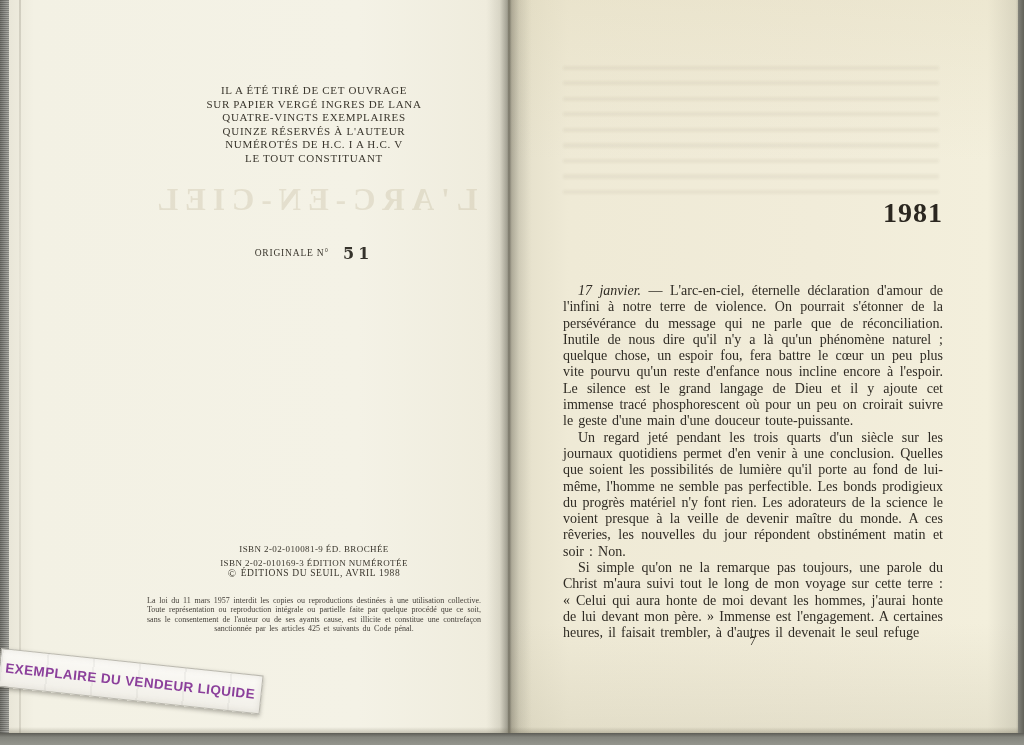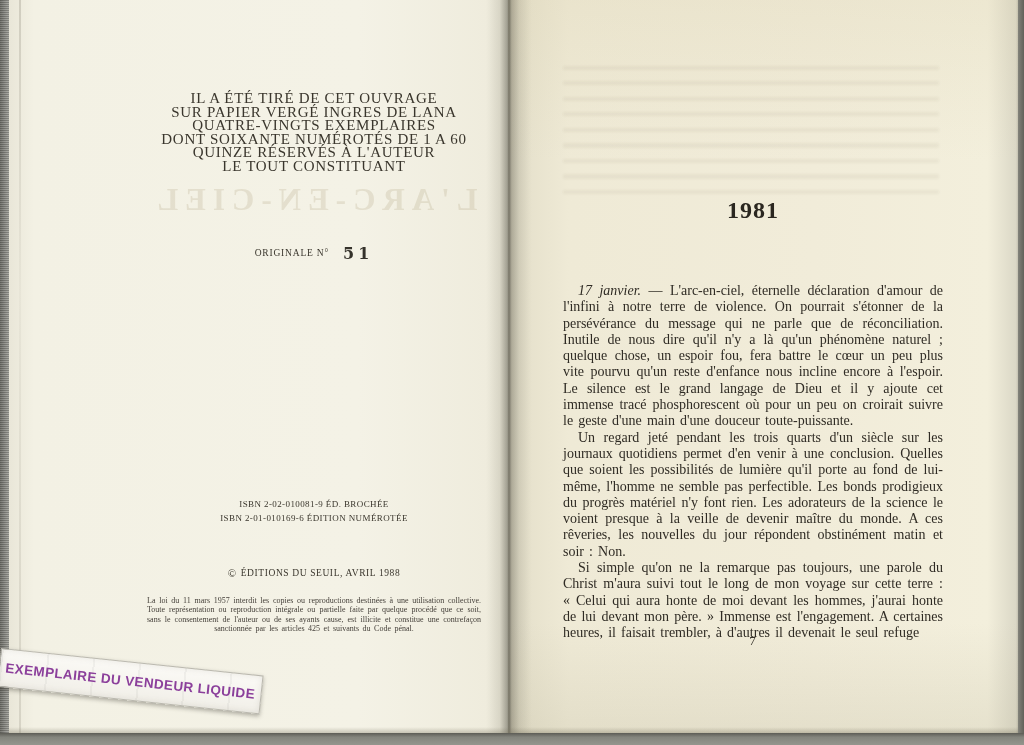--- a/index.html
+++ b/index.html
@@ -50,31 +50,31 @@
   .page-bottom-edge{
     position:absolute;left:9px;top:727px;width:1009px;height:6px;
     background:linear-gradient(180deg,rgba(0,0,0,0),rgba(120,115,95,.35));
   }
   .right-edge{
     position:absolute;left:1016px;top:0;width:8px;height:733px;
     background:linear-gradient(90deg,rgba(0,0,0,0),rgba(60,60,52,.55));
   }
   
   .l-col{position:absolute;left:90px;width:430px;text-align:center;color:#3a362d;}
-  #colophon{top:92px;font-size:15px;line-height:13.5px;letter-spacing:.7px;}
+  #colophon{top:84px;font-size:11px;line-height:13.5px;letter-spacing:.7px;}
   #exemplaire{top:244px;font-size:9.5px;letter-spacing:.8px;}
   #exemplaire .num{
     font-family:"DejaVu Serif",serif;font-size:16px;font-weight:bold;
     letter-spacing:4px;margin-left:14px;vertical-align:-3px;color:#35322b;
   }
   #ghost-title{
     top:182px;font-size:31px;font-weight:bold;letter-spacing:7px;
     color:rgba(165,152,112,.20);transform:scaleX(-1);filter:blur(.6px);
   }
-  #isbn{top:497px;font-size:9px;line-height:14px;letter-spacing:.4px;}
+  #isbn{top:542px;font-size:9px;line-height:14px;letter-spacing:.4px;}
   #isbn .isbn-line{white-space:nowrap;}
   #copyright{top:567px;font-size:9.5px;letter-spacing:.6px;}
   #copyright .csym{font-size:11px;vertical-align:-1px;margin-right:4px;}
   #legal{
     top:582px;left:138px;width:334px;
     font-size:8px;line-height:9.4px;color:#45403a;
     text-align:justify;text-align-last:center;word-spacing:1.5px;margin-top:14px;
   }
   
   #sticker{
@@ -94,22 +94,22 @@
   }
   
   .r-col{position:absolute;left:55px;width:380px;color:#2f2b24;}
   #bleed-through{
     top:66px;height:138px;width:376px;
     background:repeating-linear-gradient(180deg,
       rgba(110,103,80,.085) 0 4px, rgba(0,0,0,0) 4px 15.5px);
     filter:blur(1.4px);opacity:.9;
   }
   #year-heading{
-    top:197px;text-align:center;
-    font-size:24px;font-weight:bold;letter-spacing:1px;color:#2b2720;
+    top:197px;text-align:right;
+    font-size:28px;font-weight:bold;letter-spacing:1px;color:#2b2720;
   }
   #body-text{top:283px;font-size:14px;line-height:16.3px;text-align:justify;word-spacing:1.6px;}
   #body-text p{margin:0;text-indent:15px;}
   #body-text .lead-italic{font-style:italic;}
   #folio{top:633px;text-align:center;font-size:13px;color:#35312a;letter-spacing:1px;}
   
   .crease{
     position:absolute;left:10px;top:0;width:2px;height:733px;
     background:linear-gradient(180deg,rgba(120,115,100,.25),rgba(120,115,100,.05) 40%,rgba(120,115,100,.2));
   }
@@ -123,32 +123,32 @@
 
   <div class="page" id="left-page">
     <div class="crease"></div>
 
     <div class="l-col" id="ghost-title">L'ARC-EN-CIEL</div>
 
     <div class="l-col" id="colophon">
       <div>IL A ÉTÉ TIRÉ DE CET OUVRAGE</div>
       <div>SUR PAPIER VERGÉ INGRES DE LANA</div>
       <div>QUATRE-VINGTS EXEMPLAIRES</div>
-      <div>DONT SOIXANTE NUMÉROTÉS DE 1 A 60</div>
       <div>QUINZE RÉSERVÉS À L'AUTEUR</div>
+      <div>NUMÉROTÉS DE H.C. I A H.C. V</div>
       <div>LE TOUT CONSTITUANT</div>
     </div>
 
     <div class="l-col" id="exemplaire">
       <span>ORIGINALE N°</span><span class="num">51</span>
     </div>
 
     <div class="l-col" id="isbn">
       <div class="isbn-line">ISBN 2-02-010081-9 ÉD. BROCHÉE</div>
-      <div class="isbn-line">ISBN 2-01-010169-6 ÉDITION NUMÉROTÉE</div>
+      <div class="isbn-line">ISBN 2-02-010169-3 ÉDITION NUMÉROTÉE</div>
     </div>
 
     <div class="l-col" id="copyright">
       <span class="csym">©</span><span>ÉDITIONS DU SEUIL, AVRIL 1988</span>
     </div>
 
     <div class="l-col" id="legal">La loi du 11 mars 1957 interdit les copies ou reproductions destinées à une utilisation collective. Toute représentation ou reproduction intégrale ou partielle faite par quelque procédé que ce soit, sans le consentement de l'auteur ou de ses ayants cause, est illicite et constitue une contrefaçon sanctionnée par les articles 425 et suivants du Code pénal.</div>
 
     <div id="sticker">
       <span class="sticker-text">EXEMPLAIRE DU VENDEUR LIQUIDE</span>

